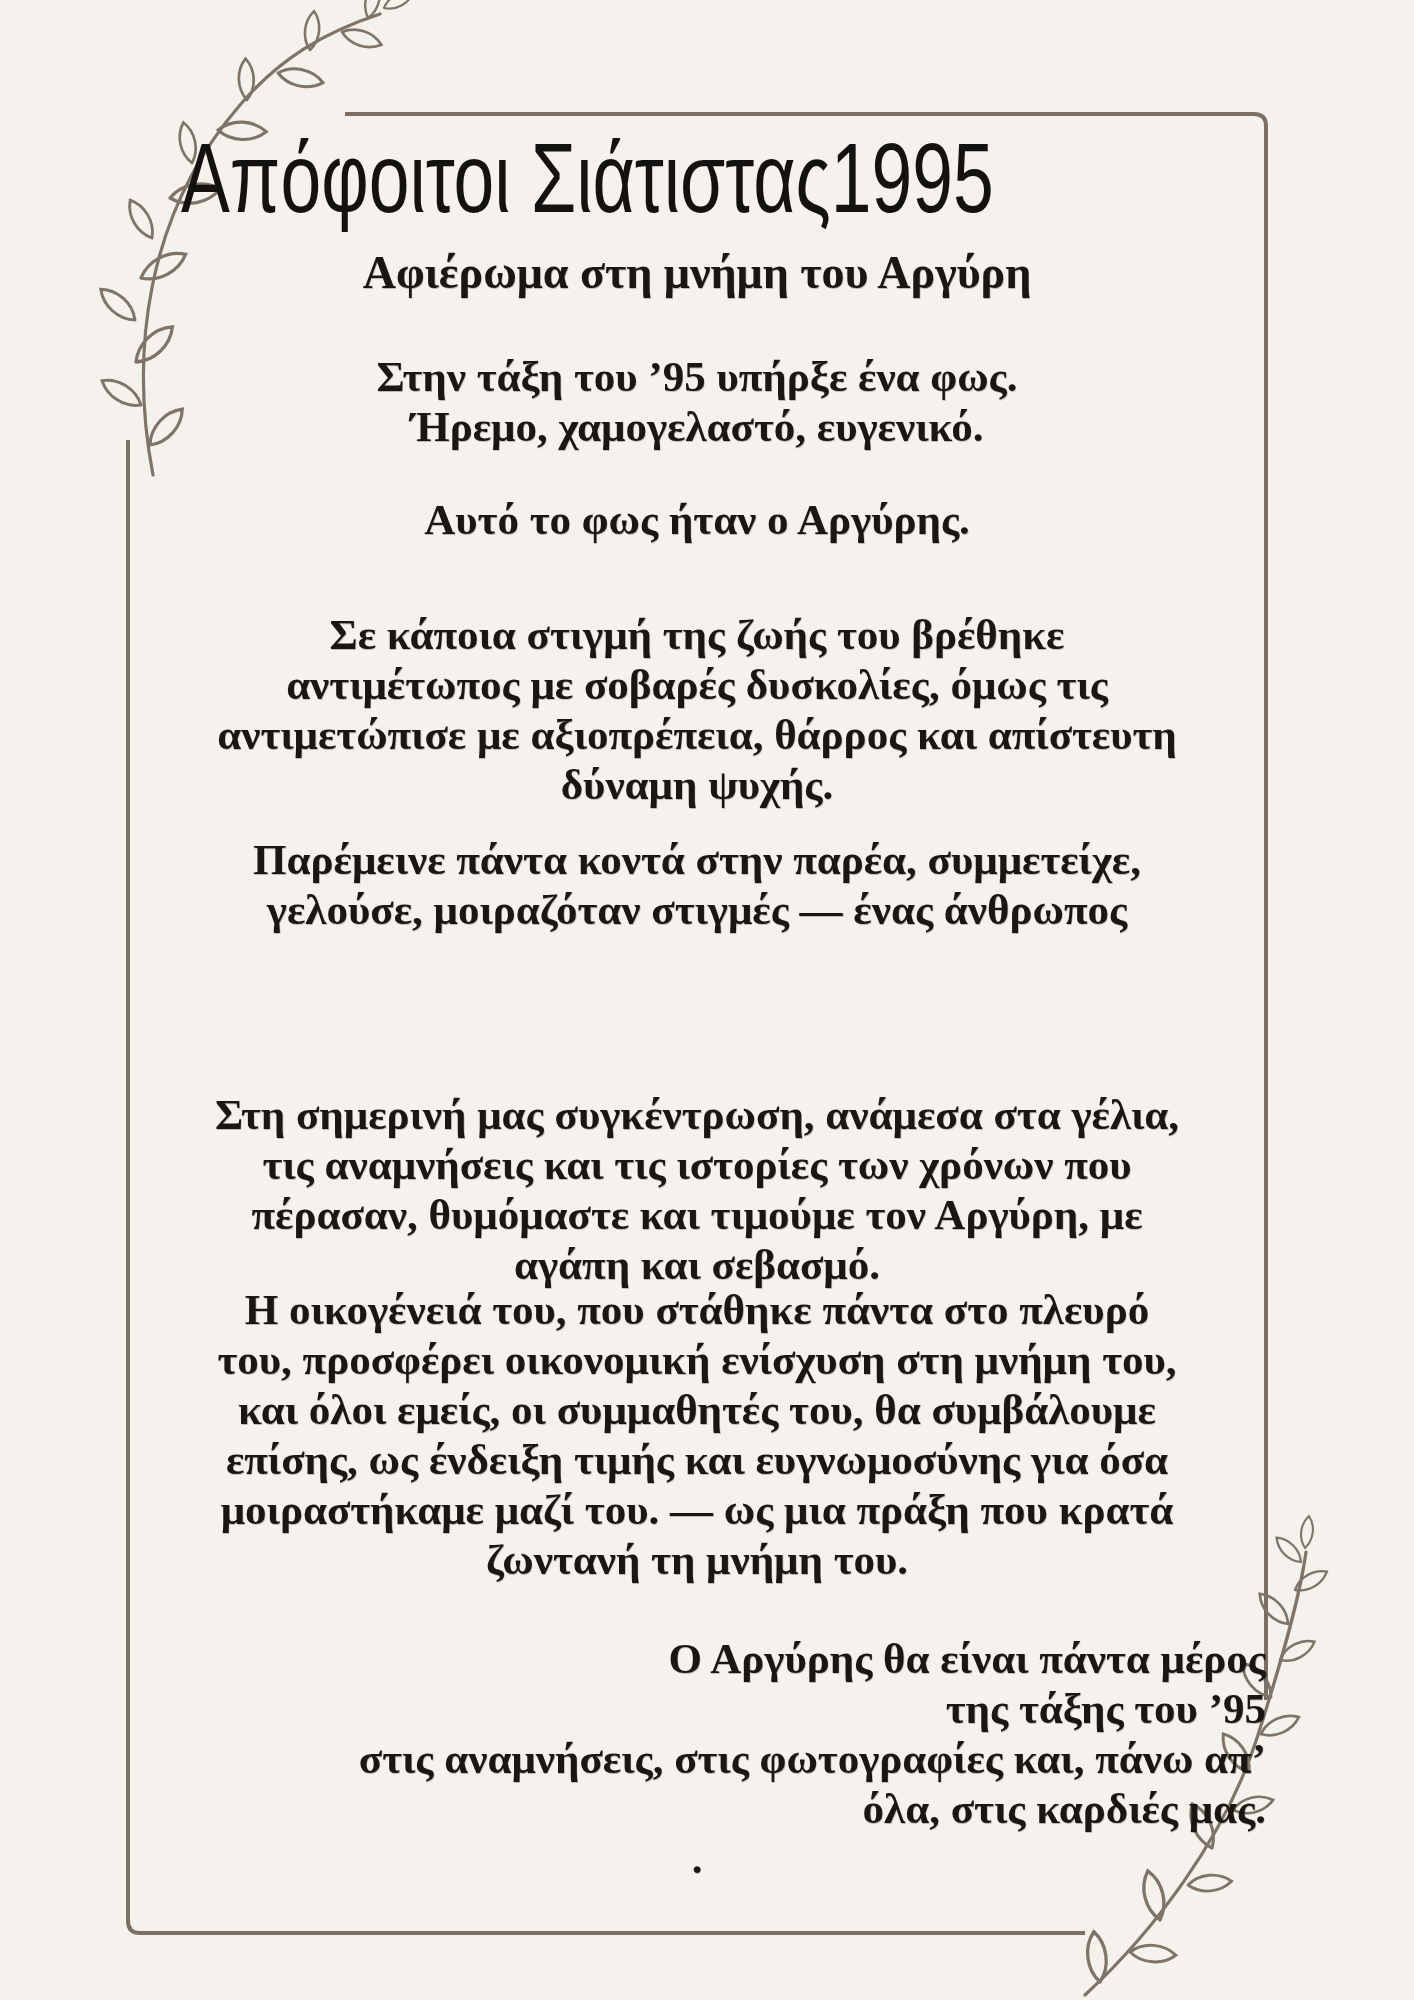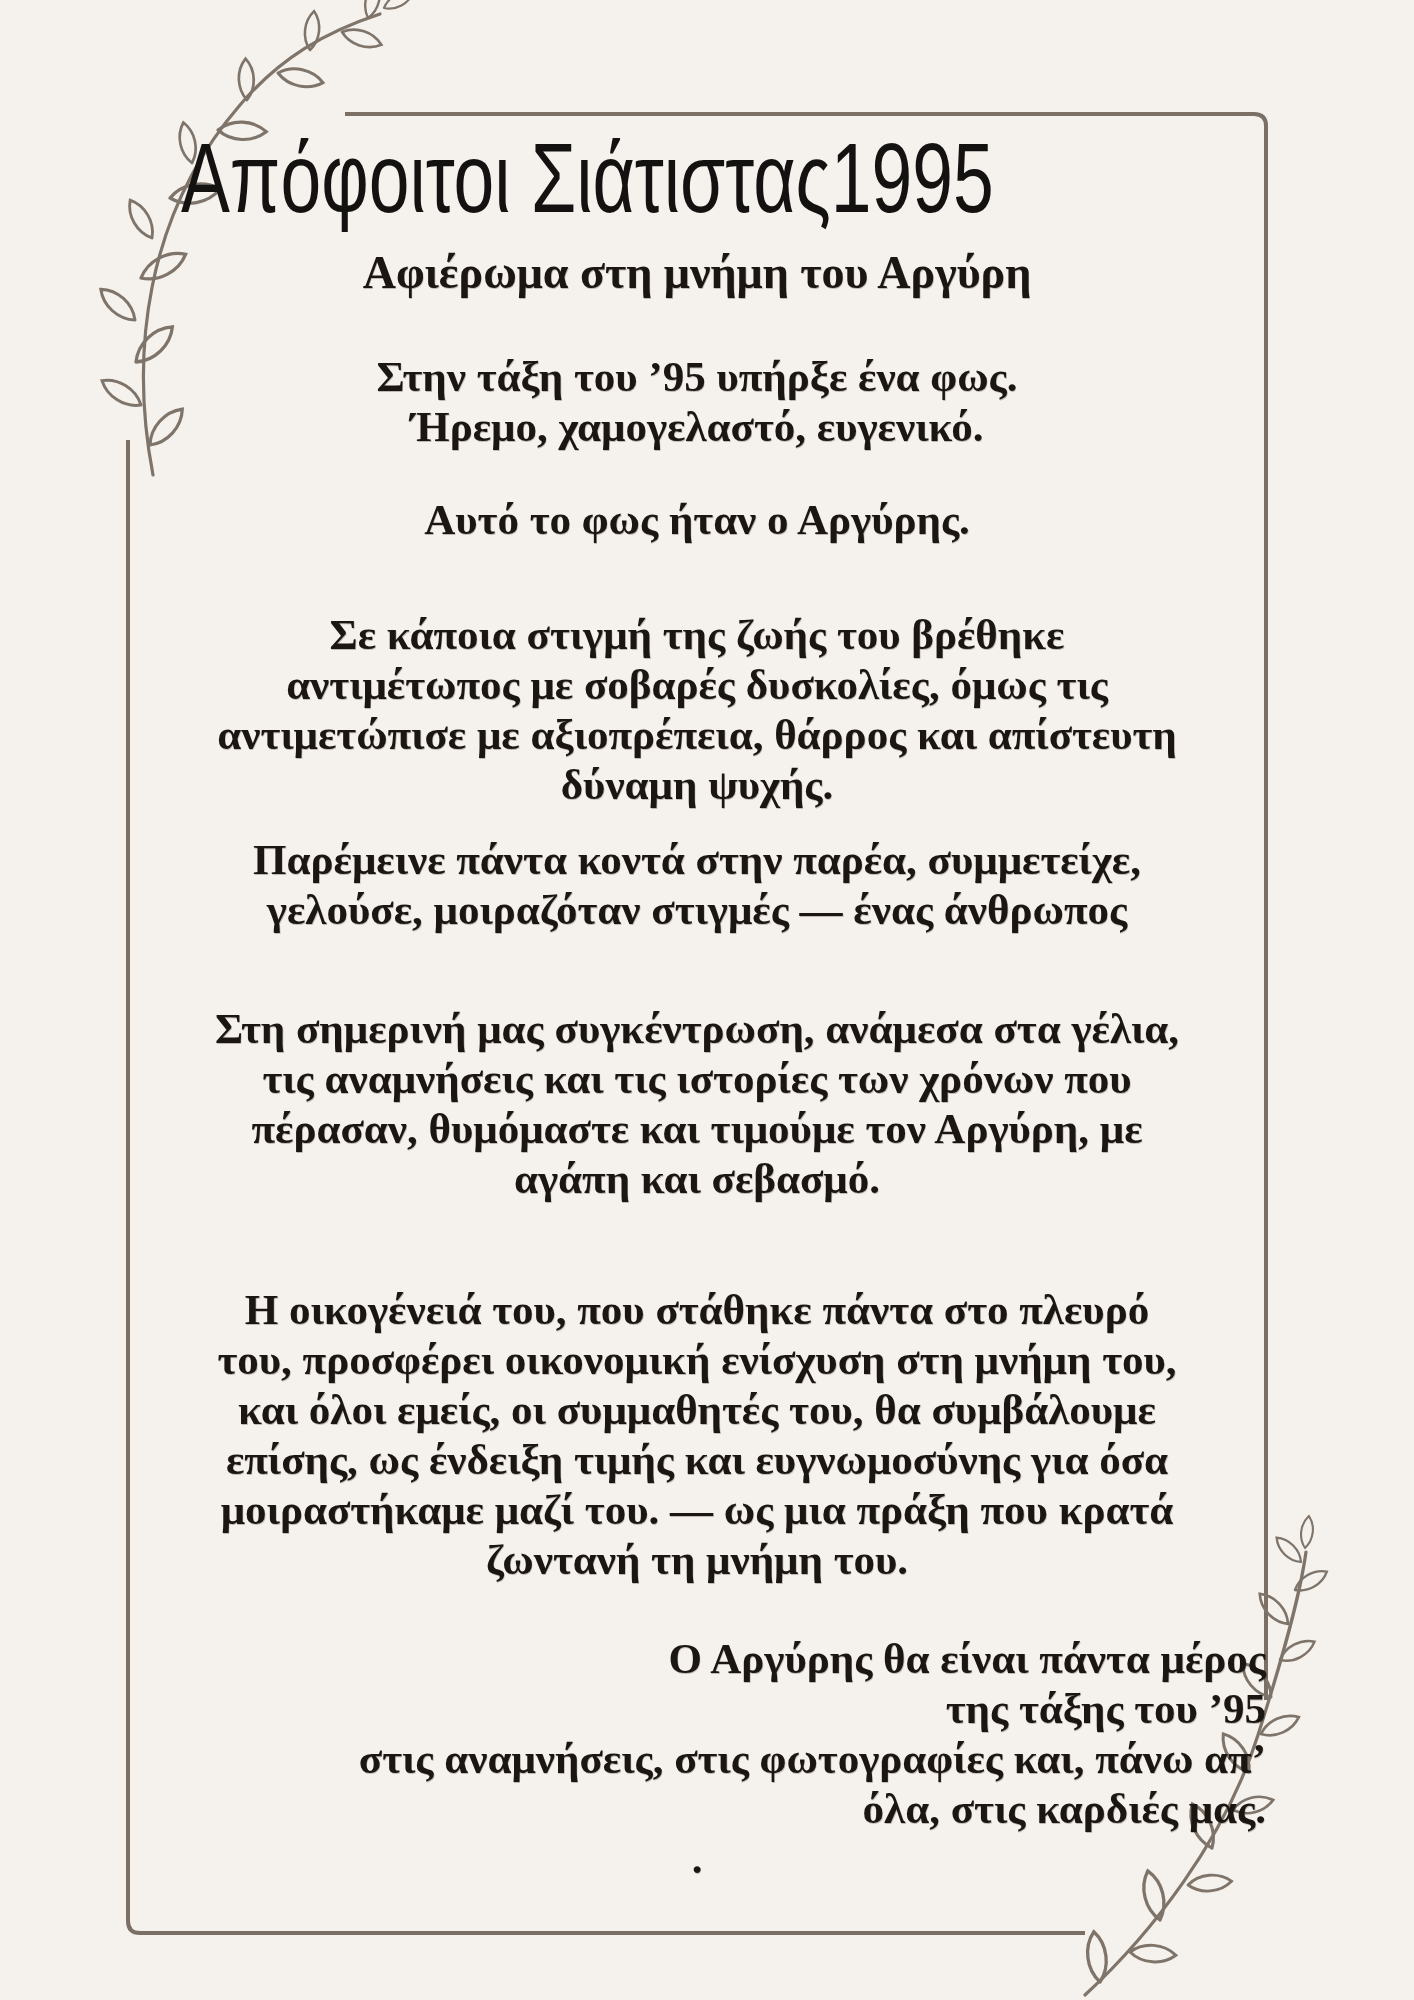--- a/index.html
+++ b/index.html
@@ -93,21 +93,21 @@
     <div class="para" style="top: 566px; margin-top: 44px;">
       <div class="tline">Σε κάποια στιγμή της ζωής του βρέθηκε</div>
       <div class="tline">αντιμέτωπος με σοβαρές δυσκολίες, όμως τις</div>
       <div class="tline">αντιμετώπισε με αξιοπρέπεια, θάρρος και απίστευτη</div>
       <div class="tline">δύναμη ψυχής.</div>
     </div>
     <div class="para" style="top: 835px;">
       <div class="tline">Παρέμεινε πάντα κοντά στην παρέα, συμμετείχε,</div>
       <div class="tline">γελούσε, μοιραζόταν στιγμές — ένας άνθρωπος</div>
     </div>
-    <div class="para" style="top: 1004px;">
+    <div class="para" style="top: 1090px;">
       <div class="tline">Στη σημερινή μας συγκέντρωση, ανάμεσα στα γέλια,</div>
       <div class="tline">τις αναμνήσεις και τις ιστορίες των χρόνων που</div>
       <div class="tline">πέρασαν, θυμόμαστε και τιμούμε τον Αργύρη, με</div>
       <div class="tline">αγάπη και σεβασμό.</div>
     </div>
     <div class="para" style="top: 1285px;">
       <div class="tline">Η οικογένειά του, που στάθηκε πάντα στο πλευρό</div>
       <div class="tline">του, προσφέρει οικονομική ενίσχυση στη μνήμη του,</div>
       <div class="tline">και όλοι εμείς, οι συμμαθητές του, θα συμβάλουμε</div>
       <div class="tline">επίσης, ως ένδειξη τιμής και ευγνωμοσύνης για όσα</div>

